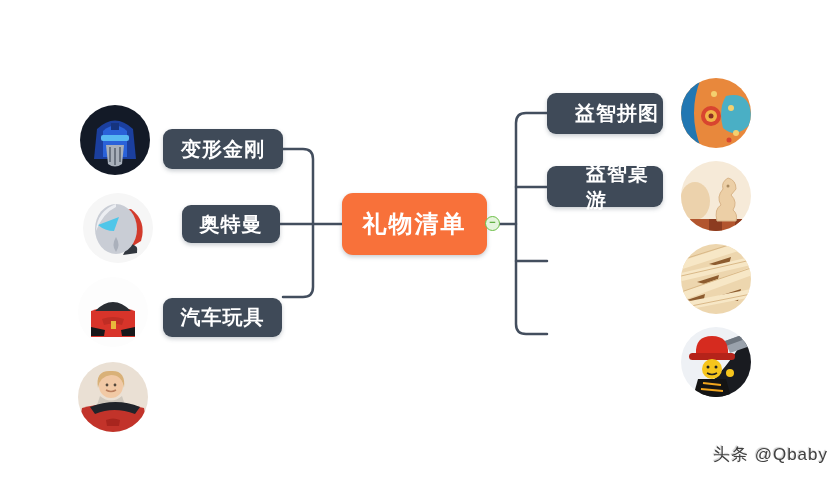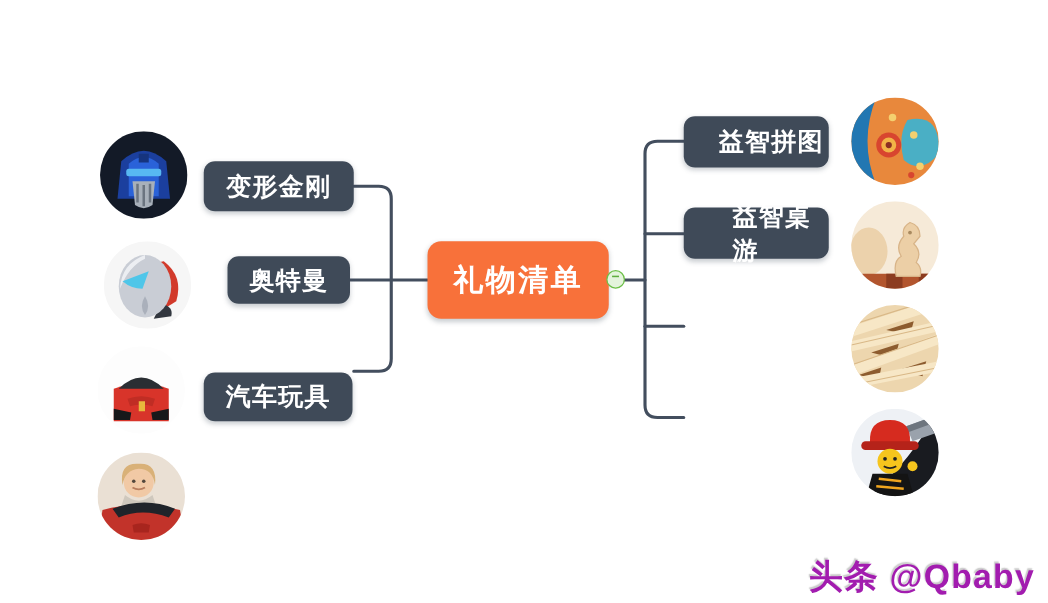--- a/index.html
+++ b/index.html
@@ -16,22 +16,22 @@
   .node.dark{background:#3F4A58;font-size:20px;}
   .node.root{background:#F8713A;font-size:24px;border-radius:11px;letter-spacing:2px;}
   .photo{position:absolute;width:70px;height:70px;}
   .photo svg{display:block;width:70px;height:70px;}
   .collapse{
     position:absolute;left:485px;top:216px;width:15px;height:15px;border-radius:50%;
     background:#E4F4DC;border:1.5px solid #6CBF47;box-sizing:border-box;
     color:#5FAE3F;font-size:11px;line-height:10px;text-align:center;font-weight:bold;
   }
   .watermark{
-    position:absolute;top:443px;right:10px;font-size:27px;font-weight:bold;
-    color:#a21caf;letter-spacing:1px;
+    position:absolute;top:443px;right:10px;font-size:17px;font-weight:normal;
+    color:#404040;letter-spacing:1px;
     text-shadow:1px 2px 1px #ffffff,-1px -1px 1px #c9c9c9;
   }
 </style>
 </head>
 <body>
 
 <div class="canvas">
 
   <svg class="connectors" viewBox="0 0 838 482" fill="none" stroke="#434E5E" stroke-width="2.5" stroke-linecap="round">
 

